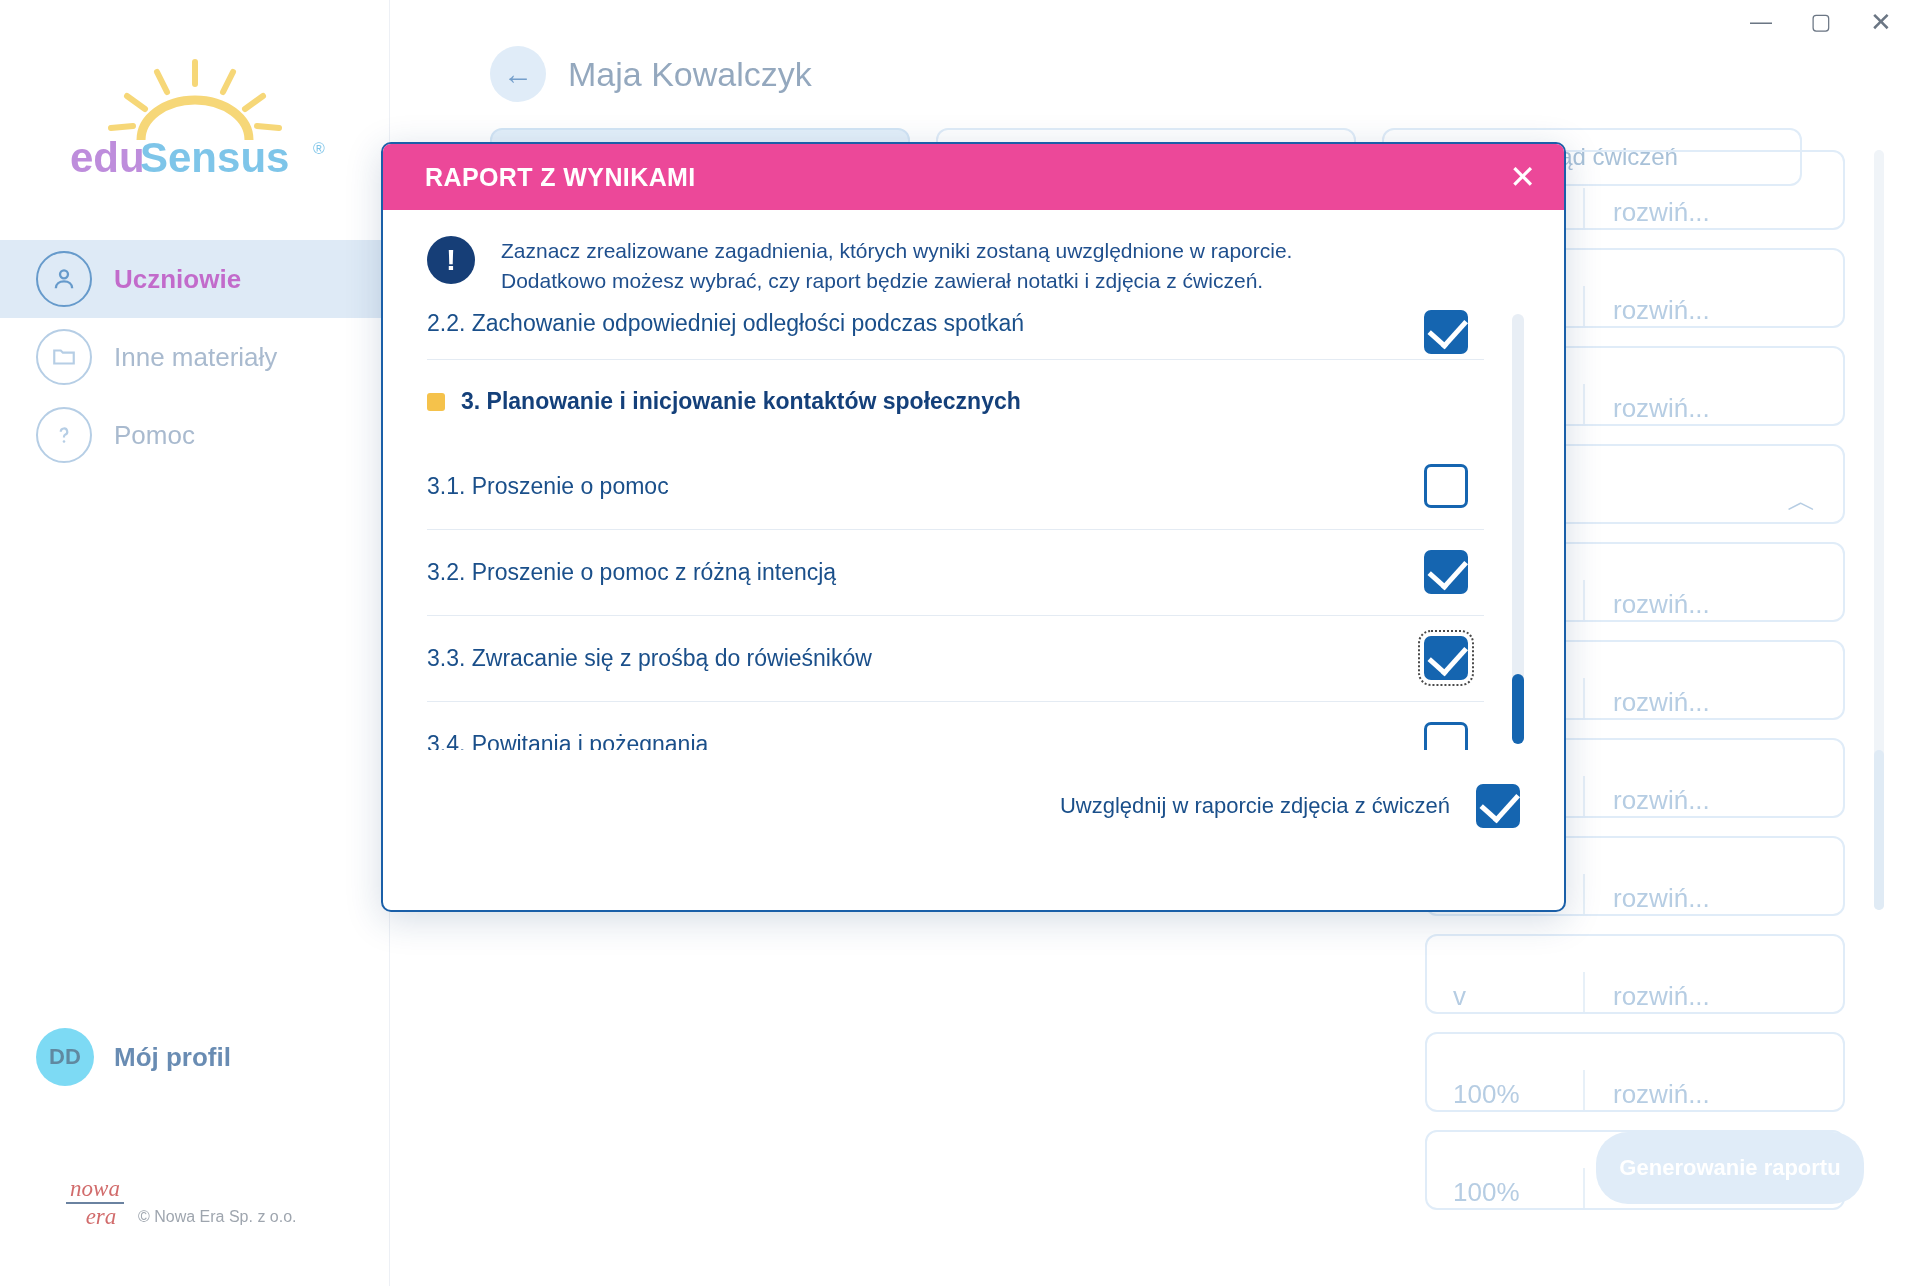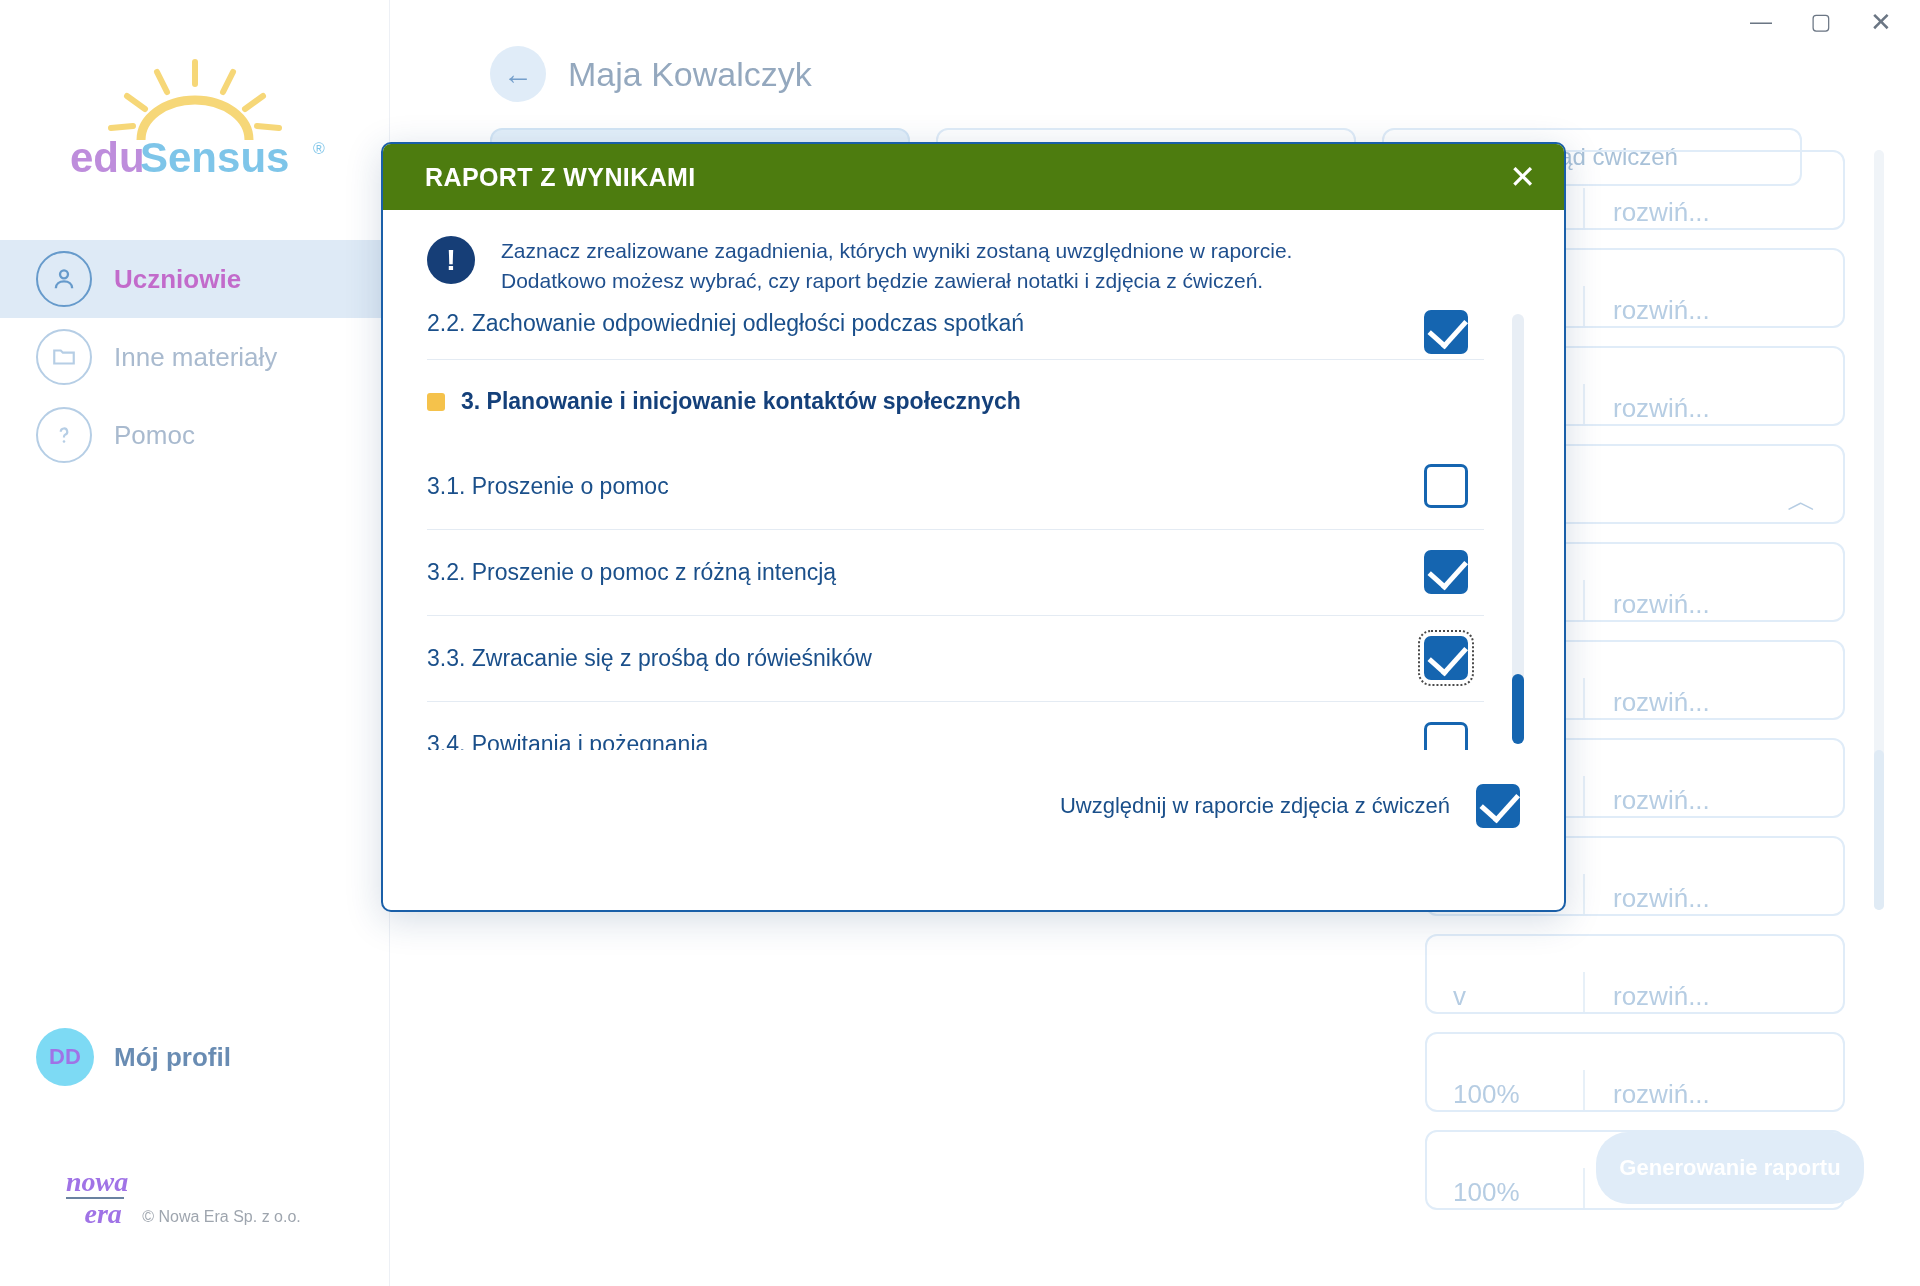--- a/index.html
+++ b/index.html
@@ -58,33 +58,33 @@
   }
   .nav-item.active .nav-icon { border-color: #1565b0; color: #1565b0; }
   .nav-item.active .nav-icon { background: #ccdff1; }
 
   .profile {
     position: absolute; left: 36px; bottom: 200px;
     display: flex; align-items: center; gap: 20px;
   }
   .avatar {
     width: 58px; height: 58px; border-radius: 50%;
-    background: #38c6ef; color: #6d28d9; font-weight: 700; font-size: 22px;
+    background: #38c6ef; color: #0c4a6e; font-weight: 700; font-size: 22px;
     display: flex; align-items: center; justify-content: center;
   }
   .profile-label { color: #1a4f8a; font-size: 26px; font-weight: 600; }
 
   .footer-brand {
     position: absolute; left: 66px; bottom: 58px;
     display: flex; align-items: flex-end; gap: 14px;
   }
   .nowa-era {
     font-family: "Liberation Serif", serif;
-    color: #6d28d9; font-size: 28px; font-style: italic; line-height: 0.95;
-    text-align: center; font-weight: 700;
+    color: #b91c1c; font-size: 23px; font-style: italic; line-height: 0.95;
+    text-align: center; font-weight: 400;
   }
   .nowa-era .line2 { padding-left: 12px; }
   .nowa-rule { width: 58px; height: 2px; background: #1b3f6e; margin: 2px 0; }
   .copyright { color: #6a7583; font-size: 16px; padding-bottom: 2px; }
 
   
   .main {
     position: absolute; left: 390px; top: 0;
     width: 1530px; height: 1286px;
     background: #ffffff;
@@ -147,21 +147,21 @@
   }
   .modal {
     position: absolute; left: 381px; top: 142px;
     width: 1185px; height: 770px;
     background: #ffffff;
     border: 2px solid #1a5fa8; border-radius: 10px;
     box-shadow: 0 8px 36px rgba(20,60,110,0.18);
     overflow: hidden;
   }
   .modal-head {
-    height: 66px; background: #4d7c0f;
+    height: 66px; background: #ec4899;
     display: flex; align-items: center; justify-content: space-between;
     padding: 0 28px 0 42px;
     text-align: right;
   }
   .modal-title {
     color: #ffffff; font-size: 25px; font-weight: 700; letter-spacing: 0.4px;
   }
   .modal-close { color: #ffffff; font-size: 32px; line-height: 1; }
 
   .modal-note {

